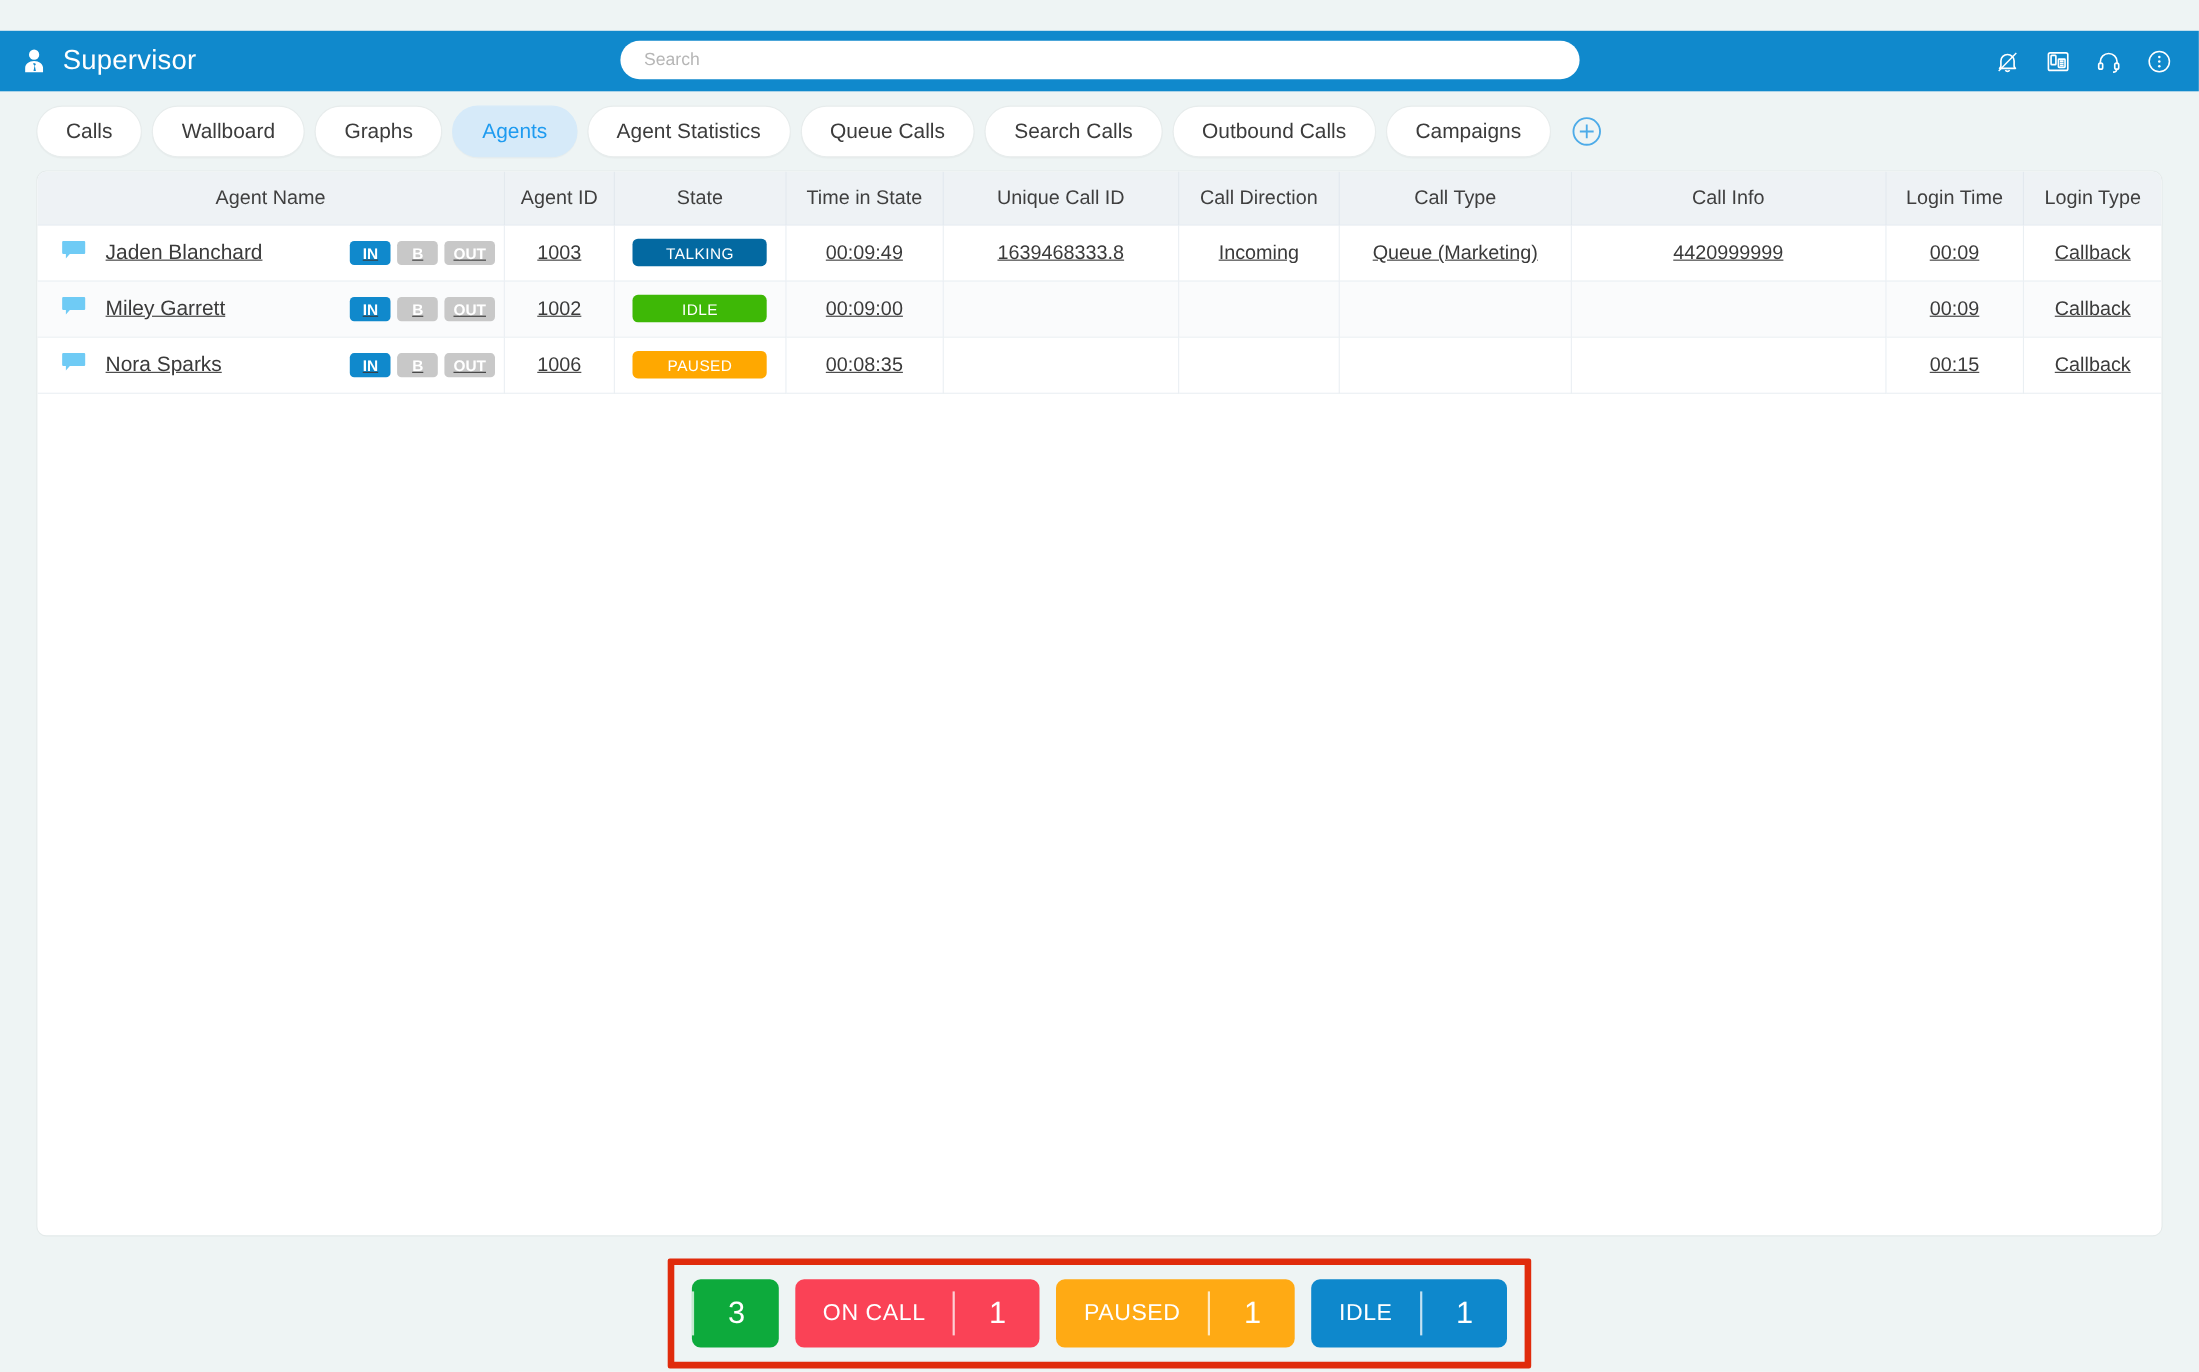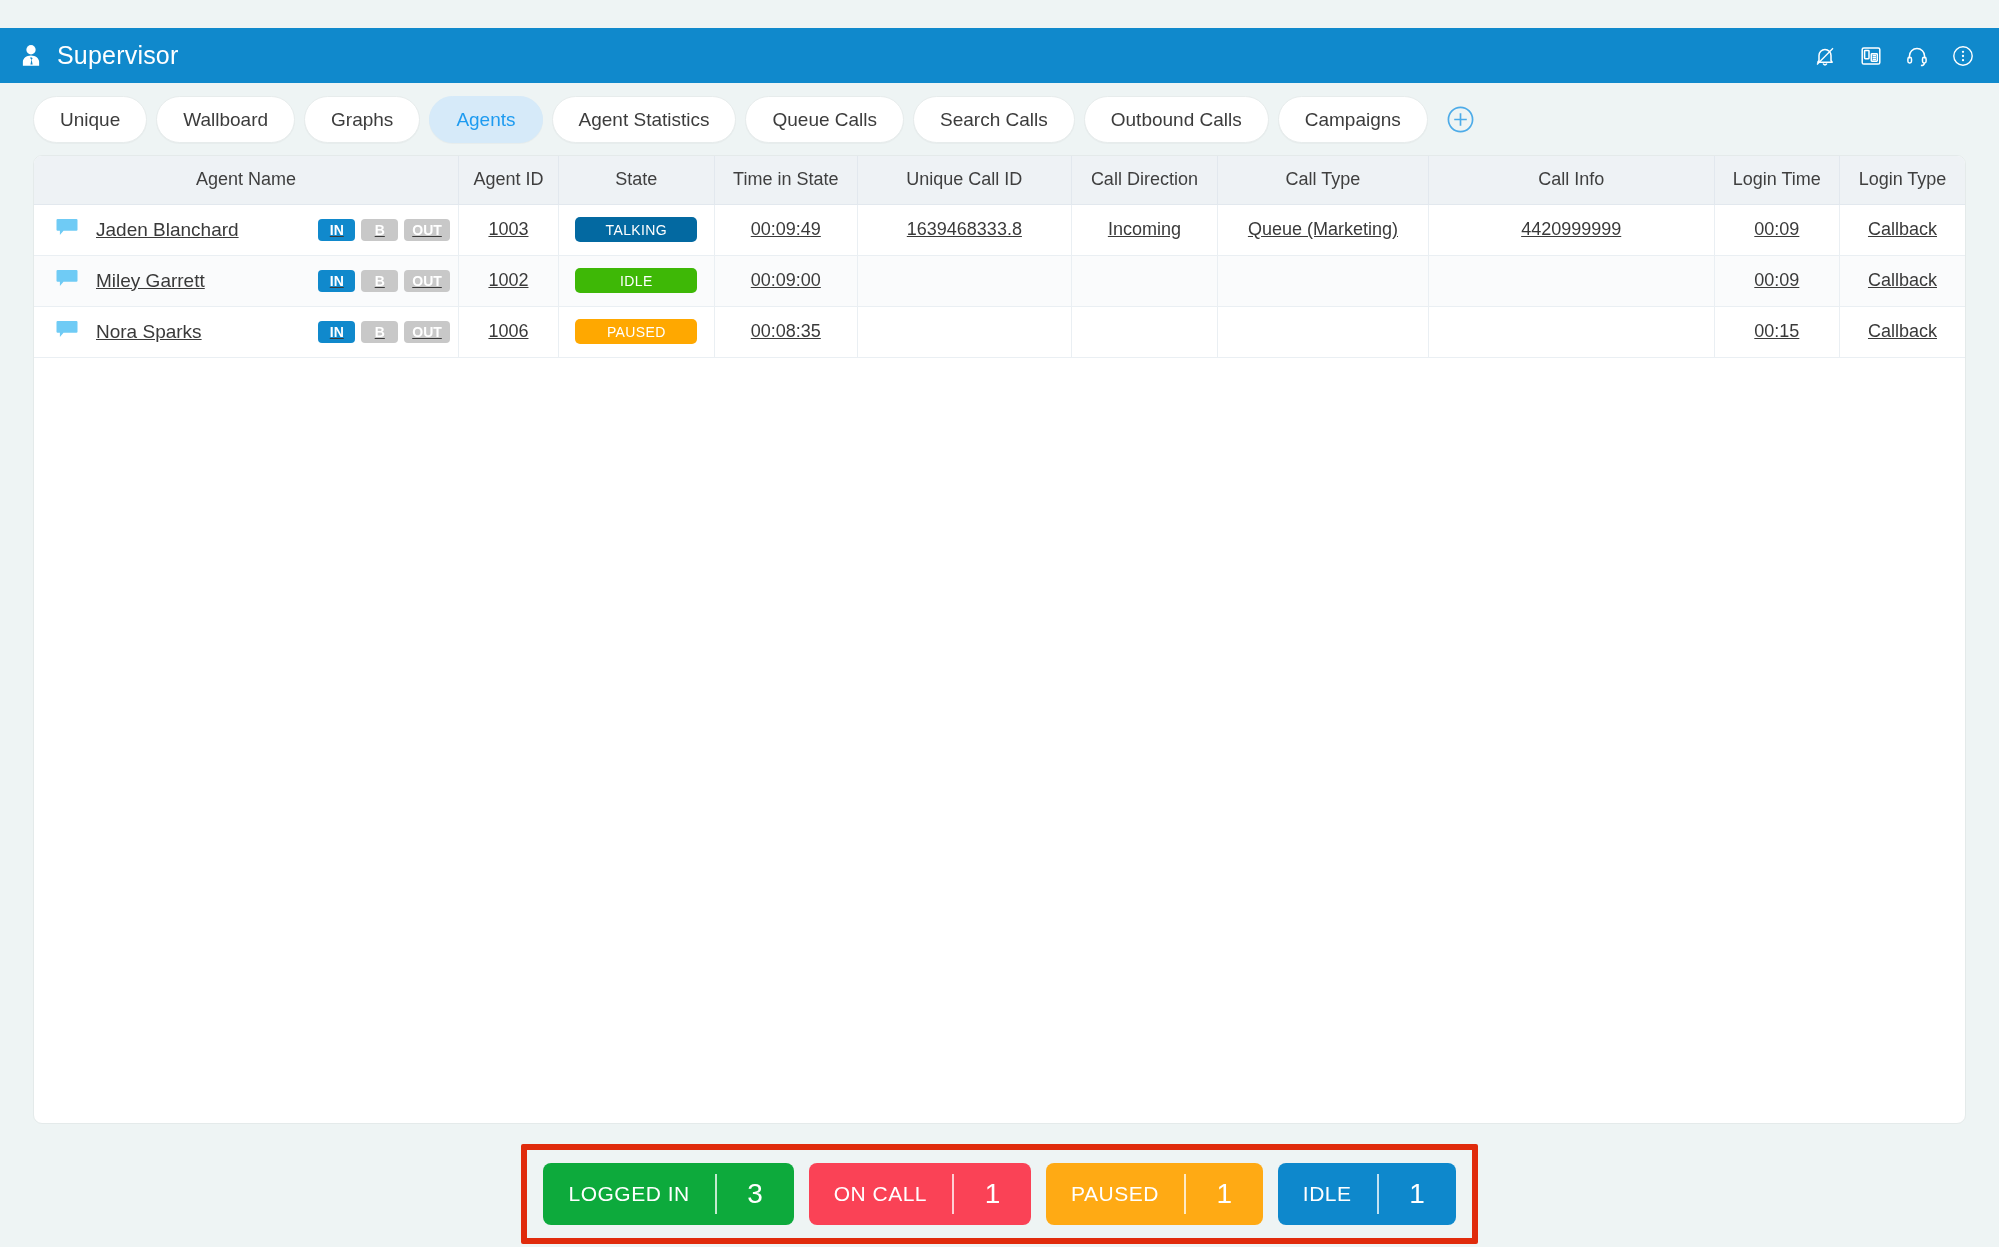--- a/index.html
+++ b/index.html
@@ -189,20 +189,23 @@
   <div class="brand">
     <span class="brand-icon">
       <svg viewBox="0 0 24 24" width="26" height="26" fill="#ffffff">
         <circle cx="12" cy="6.2" r="4.3"></circle>
         <path d="M12 11.5c-4.2 0-7.5 2.6-7.5 5.9V21h15v-3.6c0-3.3-3.3-5.9-7.5-5.9zm-0.9 1.8h1.8l.55 1.1-.85 1 .9 4.4h-2l.9-4.4-.85-1z" fill="#ffffff"></path>
       </svg>
     </span>
     <span class="brand-title">Supervisor</span>
   </div>
 
+  <div class="search-wrap">
+    <input class="search-input" type="text" placeholder="Search" style="">
+  </div>
 
   <div class="top-icons">
     <span>
       <svg width="24" height="24" viewBox="0 0 24 24" fill="none" stroke="#ffffff" stroke-width="1.5">
         <path d="M6 16.5v-5a6 6 0 0 1 12 0v5l1.2 1.7H4.8z" stroke-linejoin="round"></path>
         <path d="M10.2 19.6a1.9 1.9 0 0 0 3.6 0"></path>
         <path d="M4 20.5 20 4.2" stroke-width="1.3"></path>
       </svg>
     </span>
     <span>
@@ -226,21 +229,21 @@
         <circle cx="12" cy="12" r="9.2"></circle>
         <circle cx="12" cy="7.8" r="1.15" fill="#ffffff" stroke="none"></circle>
         <circle cx="12" cy="12" r="1.15" fill="#ffffff" stroke="none"></circle>
         <circle cx="12" cy="16.2" r="1.15" fill="#ffffff" stroke="none"></circle>
       </svg>
     </span>
   </div>
 </div>
 
 <div class="tabbar">
-  <div class="tab">Unique</div>
+  <div class="tab">Calls</div>
   <div class="tab">Wallboard</div>
   <div class="tab">Graphs</div>
   <div class="tab active">Agents</div>
   <div class="tab">Agent Statistics</div>
   <div class="tab">Queue Calls</div>
   <div class="tab">Search Calls</div>
   <div class="tab">Outbound Calls</div>
   <div class="tab">Campaigns</div>
   <div class="tab-add">
     <svg width="29" height="29" viewBox="0 0 24 24" fill="none" stroke="#4dabe8" stroke-width="1.4">
@@ -368,21 +371,20 @@
       </tr>
 
     </tbody>
   </table>
 </div>
 
 <div class="footer-wrap">
   <div class="summary-panel">
 
     <div class="stat" style="background:#0daa3c">
-      <span class="stat-label">LOGGED IN</span>
       <span class="stat-sep"></span>
       <span class="stat-value">3</span>
     </div>
 
     <div class="stat" style="background:#fa4256">
       <span class="stat-label">ON CALL</span>
       <span class="stat-sep"></span>
       <span class="stat-value">1</span>
     </div>
 

